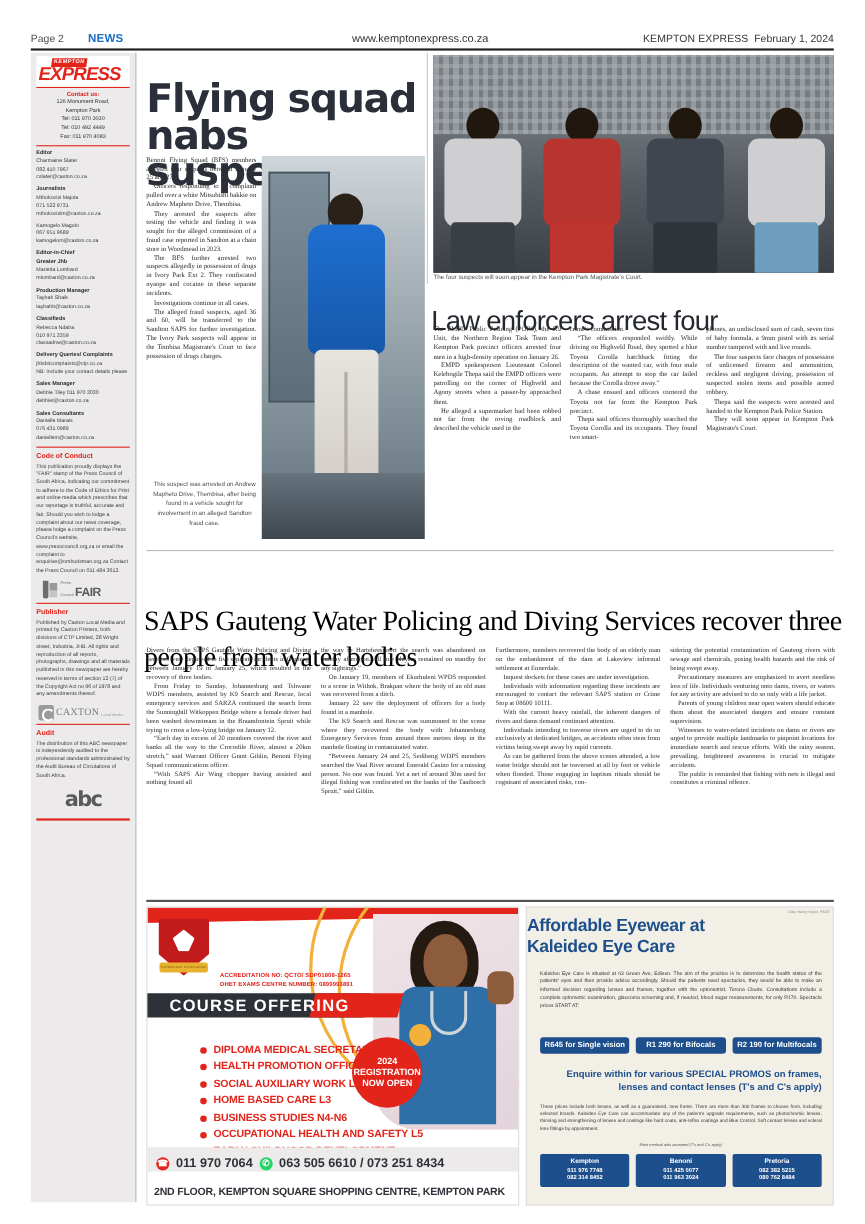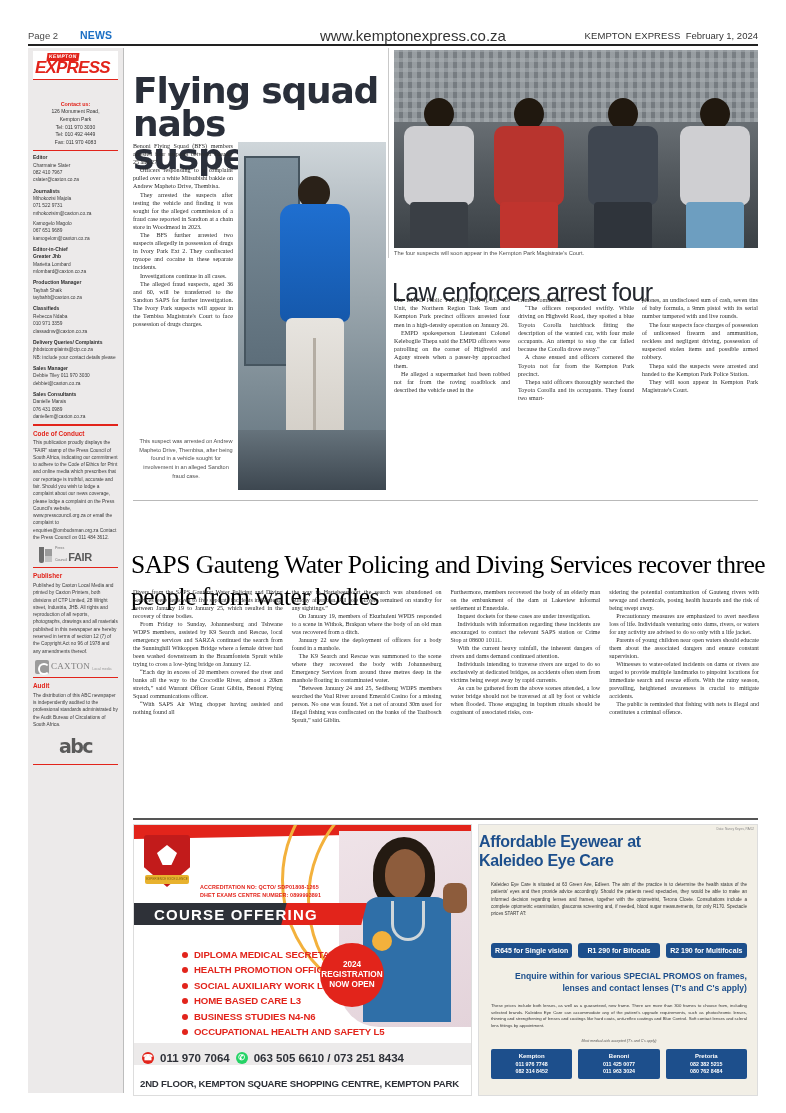--- a/index.html
+++ b/index.html
@@ -15,35 +15,35 @@
   .page { position:relative; width:786px; height:1113px; padding: 0; }
 
   
   .topbar {
     position:absolute; left:28px; top:26px; width:730px; height:18px;
     display:flex; align-items:center;
     font-size:9.5px; color:#4a4a4a;
   }
   .topbar .pg { width:52px; }
   .topbar .news { color:#1b6fc4; font-weight:bold; font-size:10.5px; letter-spacing:.2px; }
-  .topbar .url { position:absolute; left:292px; font-size:15px; color:#333; }
+  .topbar .url { position:absolute; left:292px; font-size:10px; color:#333; }
   .topbar .right { position:absolute; right:0; font-size:9.5px; color:#333; white-space:nowrap; }
   .topbar .right b { font-weight:normal; letter-spacing:.1px; }
   .rule-top { position:absolute; left:28px; top:44px; width:730px; height:1.5px; background:#222; }
 
   
   .rail {
     position:absolute; left:28px; top:48px; width:96px; height:1045px;
     background:#eceaea; border-right:1px solid #bdbdbd;
     font-size:4.6px; line-height:1.5; color:#3a3a3a;
     padding:0 5px 4px 5px;
   }
   .rail .blk { margin-bottom:4px; }
   .kx-logo {
-    margin: 3px 0 20px 0; background:#fff; padding:2px 2px 3px 2px;
+    margin: 3px 0 2px 0; background:#fff; padding:2px 2px 3px 2px;
     border-bottom:1.6px solid #e2241b;
   }
   .kx-logo .kempton {
     background:#e2241b; color:#fff; font-size:5px; font-weight:bold;
     letter-spacing:.4px; display:inline-block; padding:0 2px; transform:skewX(-8deg);
     margin-left:12px;
   }
   .kx-logo .express {
     color:#e2241b; font-size:17px; font-weight:bold; font-style:italic;
     letter-spacing:-.8px; line-height:.95; margin-top:-1px;

